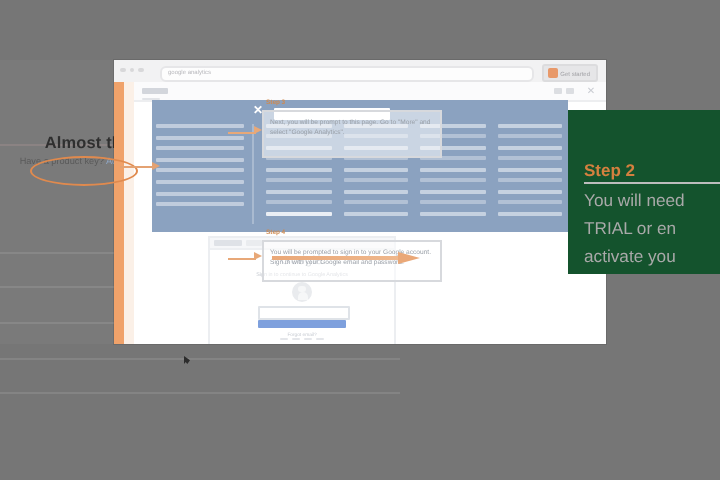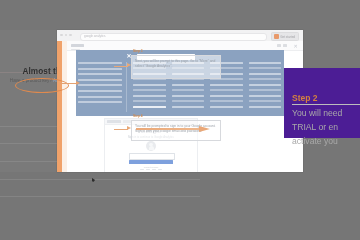--- a/index.html
+++ b/index.html
@@ -237,22 +237,22 @@
     position:absolute;left:0;top:1.6px;width:66px;height:2.8px;
     background:linear-gradient(90deg,#eaa878,#efb88d);
   }
   .big-arrow .head{
     position:absolute;left:63px;top:-.4px;width:0;height:0;
     border-top:3.6px solid transparent;border-bottom:3.6px solid transparent;border-left:11px solid #eaa878;
   }
 
   
   .step2card{
-    position:absolute;left:284px;top:68px;width:76px;height:70px;
-    background:#4c1d95;
+    position:absolute;left:284px;top:55px;width:76px;height:82px;
+    background:#14532d;
   }
   .step2-head{
     position:absolute;left:8px;top:25px;font-size:8.5px;font-weight:bold;color:#d4803f;
   }
   .step2-body{
     position:absolute;left:8px;top:38px;width:84px;
     font-size:8.6px;line-height:14px;color:#a9a9a9;white-space:nowrap;
   }
   .step2-rule{
     position:absolute;left:8px;top:36px;width:70px;height:.8px;background:#bdbdbd;

